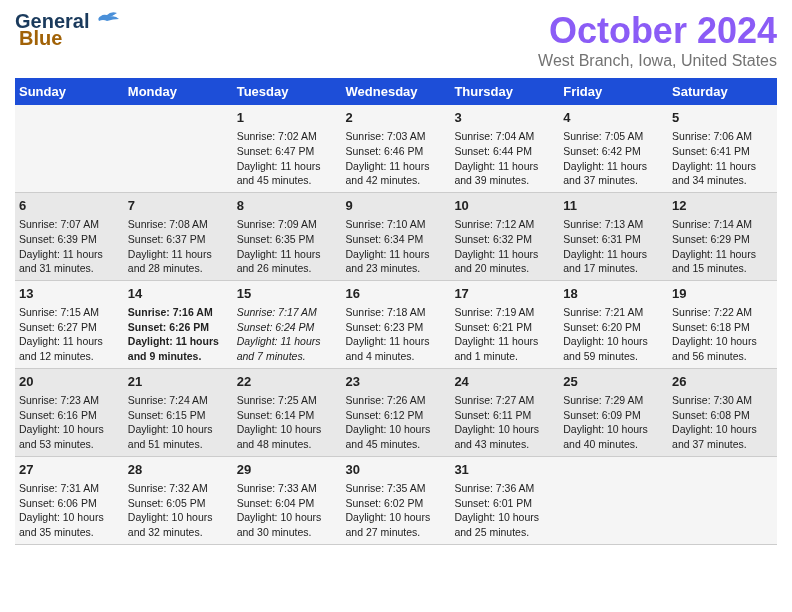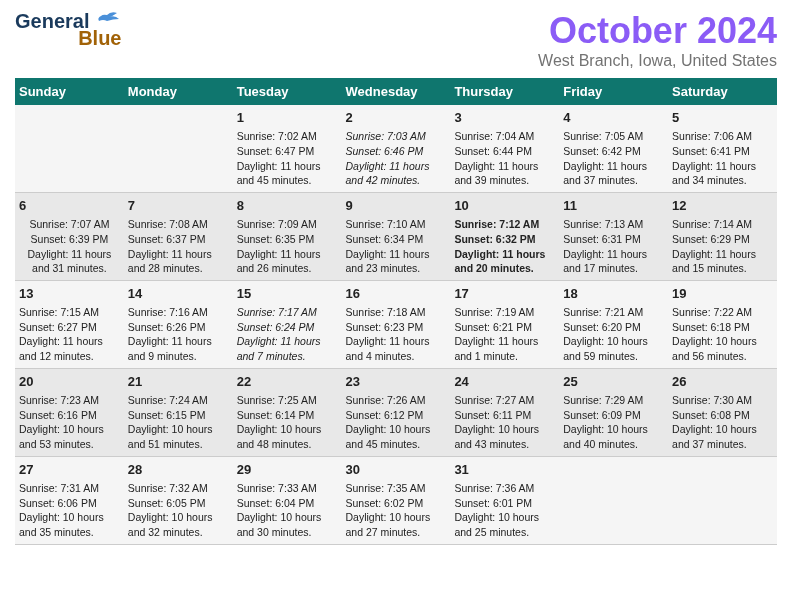--- a/index.html
+++ b/index.html
@@ -27,21 +27,21 @@
     .subtitle {
       font-size: 16px;
       color: #737373;
     }
     table {
       width: 100%;
       border-collapse: collapse;
       font-size: 11px;
     }
     thead tr th {
-      background-color: #0f766e;
+      background-color: #1d4ed8;
       color: #fff;
       padding: 6px 4px;
       text-align: left;
       font-size: 13px;
       font-weight: bold;
     }
     tbody tr {
       border-bottom: 1px solid #ccc;
     }
     tbody tr:nth-child(odd) {
@@ -82,21 +82,21 @@
       font-size: 20px;
       font-weight: bold;
       color: #a16207;
     }
   </style>
 </head>
 <body>
 
 <div class="header">
   <div class="logo-wrapper">
-    <div style="display:flex; flex-direction:column; align-items:flex-end;">
+    <div style="display:flex; flex-direction:column; align-items:flex-start;">
       <div style="display:flex; align-items:center; gap:2px;">
         <span class="logo-general">General</span>
         <svg width="28" height="22" viewBox="0 0 28 22" style="margin-left:2px;">
           <path d="M14 4 Q18 0 24 2 Q20 5 16 6 Q22 4 26 8 Q20 8 14 10 Q10 8 6 10 Q4 7 8 5 Q10 3 14 4Z" fill="#4a90d9"></path>
           <path d="M14 4 Q10 3 8 5 Q10 3 14 4Z" fill="#1a3a5c"></path>
         </svg>
       </div>
       <span class="logo-blue" style="margin-top:-6px; margin-left:4px;">Blue</span>
     </div>
   </div>
@@ -123,21 +123,21 @@
         <td></td>
         <td></td>
         <td>
           <span class="day-number">1</span>
           <div class="day-info" style="white-space: pre-line;">Sunrise: 7:02 AM
 Sunset: 6:47 PM
 Daylight: 11 hours and 45 minutes.</div>
         </td>
         <td>
           <span class="day-number">2</span>
-          <div class="day-info" style="white-space: pre-line; font-style: italic;">Sunrise: 7:03 AM
+          <div class="day-info" style="white-space: pre-line;">Sunrise: 7:03 AM
 Sunset: 6:46 PM
 Daylight: 11 hours and 42 minutes.</div>
         </td>
         <td>
           <span class="day-number">3</span>
           <div class="day-info" style="white-space: pre-line;">Sunrise: 7:04 AM
 Sunset: 6:44 PM
 Daylight: 11 hours and 39 minutes.</div>
         </td>
         <td>
@@ -149,21 +149,21 @@
         <td>
           <span class="day-number">5</span>
           <div class="day-info" style="white-space: pre-line;">Sunrise: 7:06 AM
 Sunset: 6:41 PM
 Daylight: 11 hours and 34 minutes.</div>
         </td>
       </tr>
       <tr>
         <td>
           <span class="day-number">6</span>
-          <div class="day-info" style="white-space: pre-line; text-align: center;">Sunrise: 7:07 AM
+          <div class="day-info" style="white-space: pre-line;">Sunrise: 7:07 AM
 Sunset: 6:39 PM
 Daylight: 11 hours and 31 minutes.</div>
         </td>
         <td>
           <span class="day-number">7</span>
           <div class="day-info" style="white-space: pre-line;">Sunrise: 7:08 AM
 Sunset: 6:37 PM
 Daylight: 11 hours and 28 minutes.</div>
         </td>
         <td>
@@ -173,21 +173,21 @@
 Daylight: 11 hours and 26 minutes.</div>
         </td>
         <td>
           <span class="day-number">9</span>
           <div class="day-info" style="white-space: pre-line;">Sunrise: 7:10 AM
 Sunset: 6:34 PM
 Daylight: 11 hours and 23 minutes.</div>
         </td>
         <td>
           <span class="day-number">10</span>
-          <div class="day-info" style="white-space: pre-line; font-weight: bold;">Sunrise: 7:12 AM
+          <div class="day-info" style="white-space: pre-line;">Sunrise: 7:12 AM
 Sunset: 6:32 PM
 Daylight: 11 hours and 20 minutes.</div>
         </td>
         <td>
           <span class="day-number">11</span>
           <div class="day-info" style="white-space: pre-line;">Sunrise: 7:13 AM
 Sunset: 6:31 PM
 Daylight: 11 hours and 17 minutes.</div>
         </td>
         <td>
@@ -199,21 +199,21 @@
       </tr>
       <tr>
         <td>
           <span class="day-number">13</span>
           <div class="day-info" style="white-space: pre-line;">Sunrise: 7:15 AM
 Sunset: 6:27 PM
 Daylight: 11 hours and 12 minutes.</div>
         </td>
         <td>
           <span class="day-number">14</span>
-          <div class="day-info" style="white-space: pre-line;">Sunrise: 7:16 AM
+          <div class="day-info" style="white-space: pre-line; font-weight: bold;">Sunrise: 7:16 AM
 Sunset: 6:26 PM
 Daylight: 11 hours and 9 minutes.</div>
         </td>
         <td>
           <span class="day-number">15</span>
           <div class="day-info" style="white-space: pre-line; font-style: italic;">Sunrise: 7:17 AM
 Sunset: 6:24 PM
 Daylight: 11 hours and 7 minutes.</div>
         </td>
         <td>

